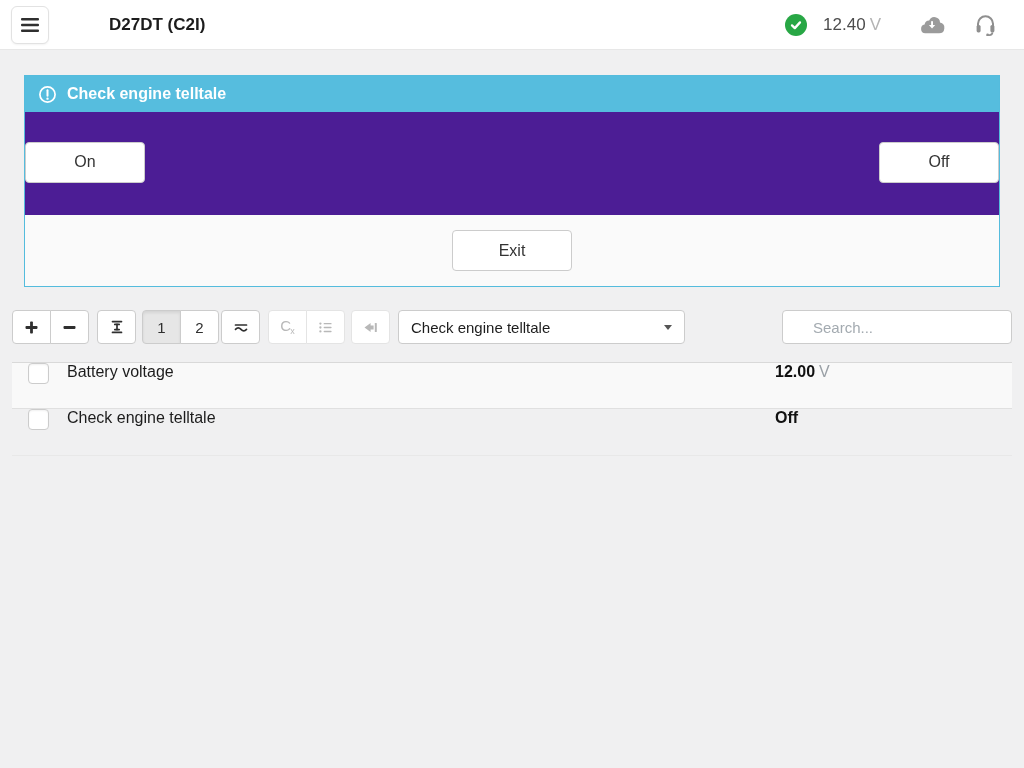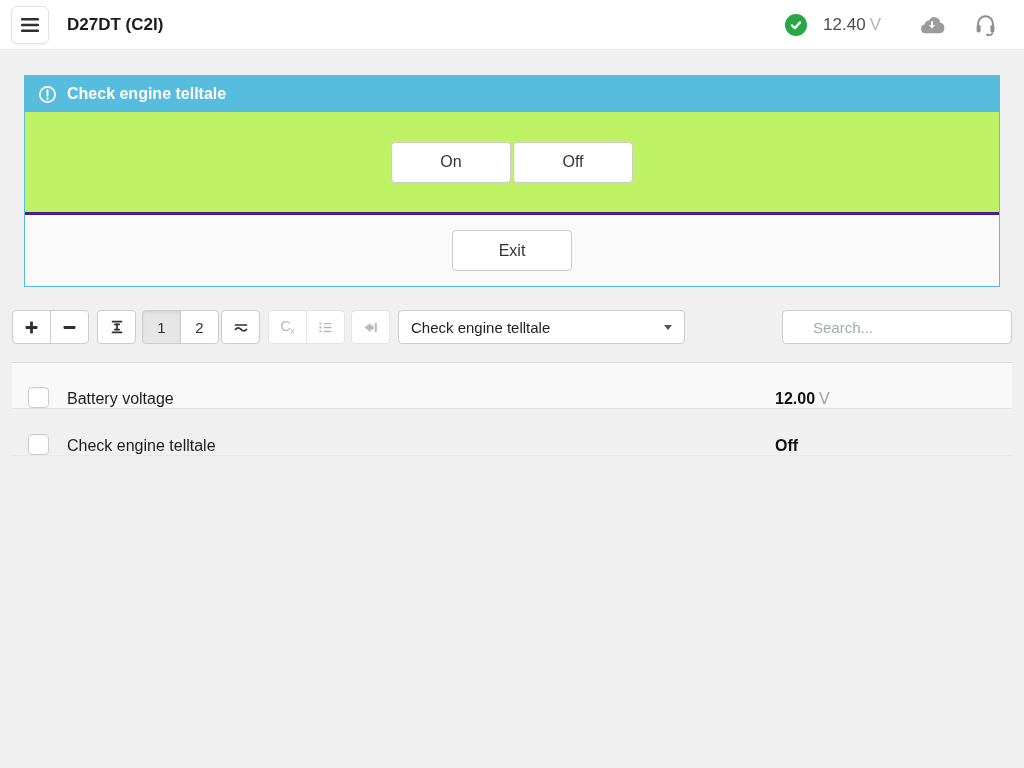--- a/index.html
+++ b/index.html
@@ -6,21 +6,21 @@
   html, body {
     width: 1024px; height: 768px; overflow: hidden;
     background: #f0f0f1;
     font-family: "Liberation Sans", "DejaVu Sans", sans-serif;
     color: #222;
   }
   
   .topbar {
     position: absolute; top: 0; left: 0; width: 1024px; height: 50px;
     background: #ffffff; border-bottom: 1px solid #e7e7e7;
-    display: flex; align-items: center; z-index: 5;
+    display: flex; align-items: center; z-index: 5; gap: 42px;
   }
   .menu-btn {
     width: 38px; height: 38px; margin-left: 11px;
     background: #fff; border: 1px solid #e2e2e2; border-radius: 6px;
     display: flex; align-items: center; justify-content: center;
     box-shadow: 0 1px 2px rgba(0,0,0,.05); cursor: pointer;
   }
   .topbar-title { margin-left: 18px; font-size: 17px; font-weight: bold; color: #1c1c1c; }
   .topbar-right { margin-left: auto; display: flex; align-items: center; padding-right: 28px; }
   .status-ok {
@@ -34,22 +34,22 @@
   .panel {
     position: absolute; left: 24px; right: 24px; top: 75px;
     border: 1px solid #54bcdd; background: #fff;
   }
   .panel-header {
     height: 36px; background: #56bdde; color: #fff;
     display: flex; align-items: center; gap: 10px; padding-left: 13px;
     font-size: 16px; font-weight: bold;
   }
   .panel-body {
-    height: 100px; background: #bef264;
-    display: flex; align-items: center; justify-content: center; gap: 2px;
+    height: 100px; background: #4c1d95;
+    display: flex; align-items: center; justify-content: space-between; gap: 2px;
   }
   .btn {
     background: #fff; border: 1px solid #ccc; border-radius: 4px;
     font-family: inherit; font-size: 16px; color: #333; cursor: pointer;
   }
   .btn-wide { width: 120px; height: 41px; }
   .panel-footer {
     height: 74px; background: #fafafa; border-top: 3px solid #4c1d95;
     display: flex; align-items: center; justify-content: center;
   }
@@ -90,21 +90,21 @@
     margin-left: auto; width: 230px; height: 34px;
     background: #fff; border: 1px solid #ccc; border-radius: 4px;
     padding: 0 30px; font-family: inherit; font-size: 15px; color: #333;
     outline: none;
   }
   .search::placeholder { color: #a3aab0; opacity: 1; }
   
   .sig-table { position: absolute; top: 362px; left: 12px; right: 12px; }
   .sig-row {
     height: 47px; position: relative;
-    display: flex; align-items: flex-end;
+    display: flex; align-items: flex-start;
     border-bottom: 1px solid #e0e0e0;
   }
   .sig-row.odd  { background: #f9f9f9; border-top: 1px solid #d9d9d9; }
   .sig-row.even { background: #f0f0f1; border-bottom: 1px solid #e8e8e8; }
   .checkbox {
     width: 21px; height: 21px; margin-left: 16px; flex: none;
     background: #fff; border: 1px solid #ccc; border-radius: 4px;
     box-shadow: inset 0 1px 2px rgba(0,0,0,.06); cursor: pointer;
   }
   .sig-label { margin-left: 18px; font-size: 16px; color: #1c1c1c; }

